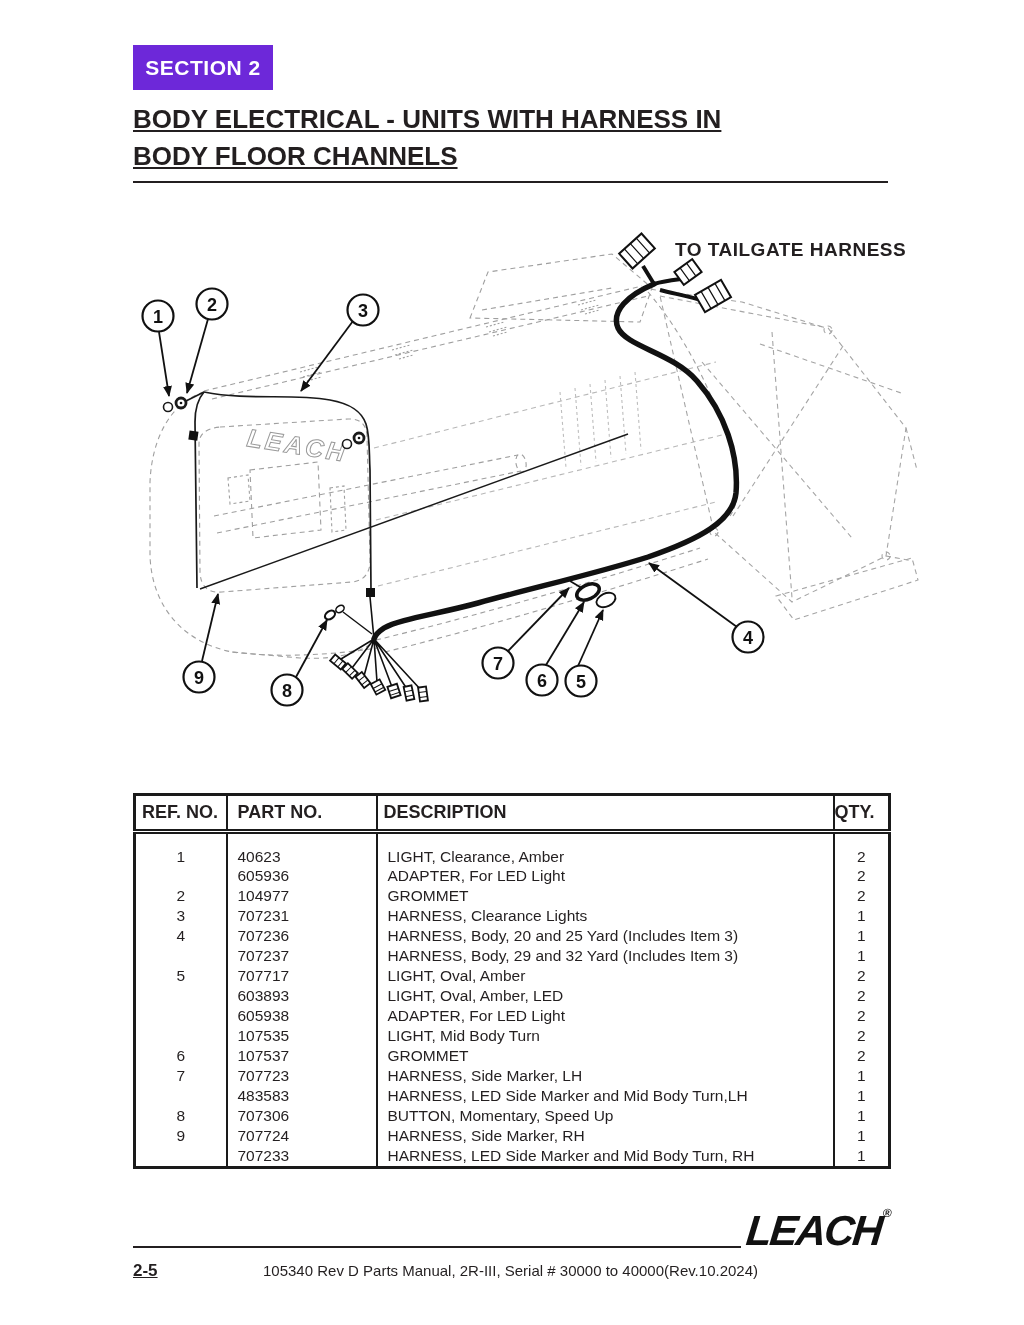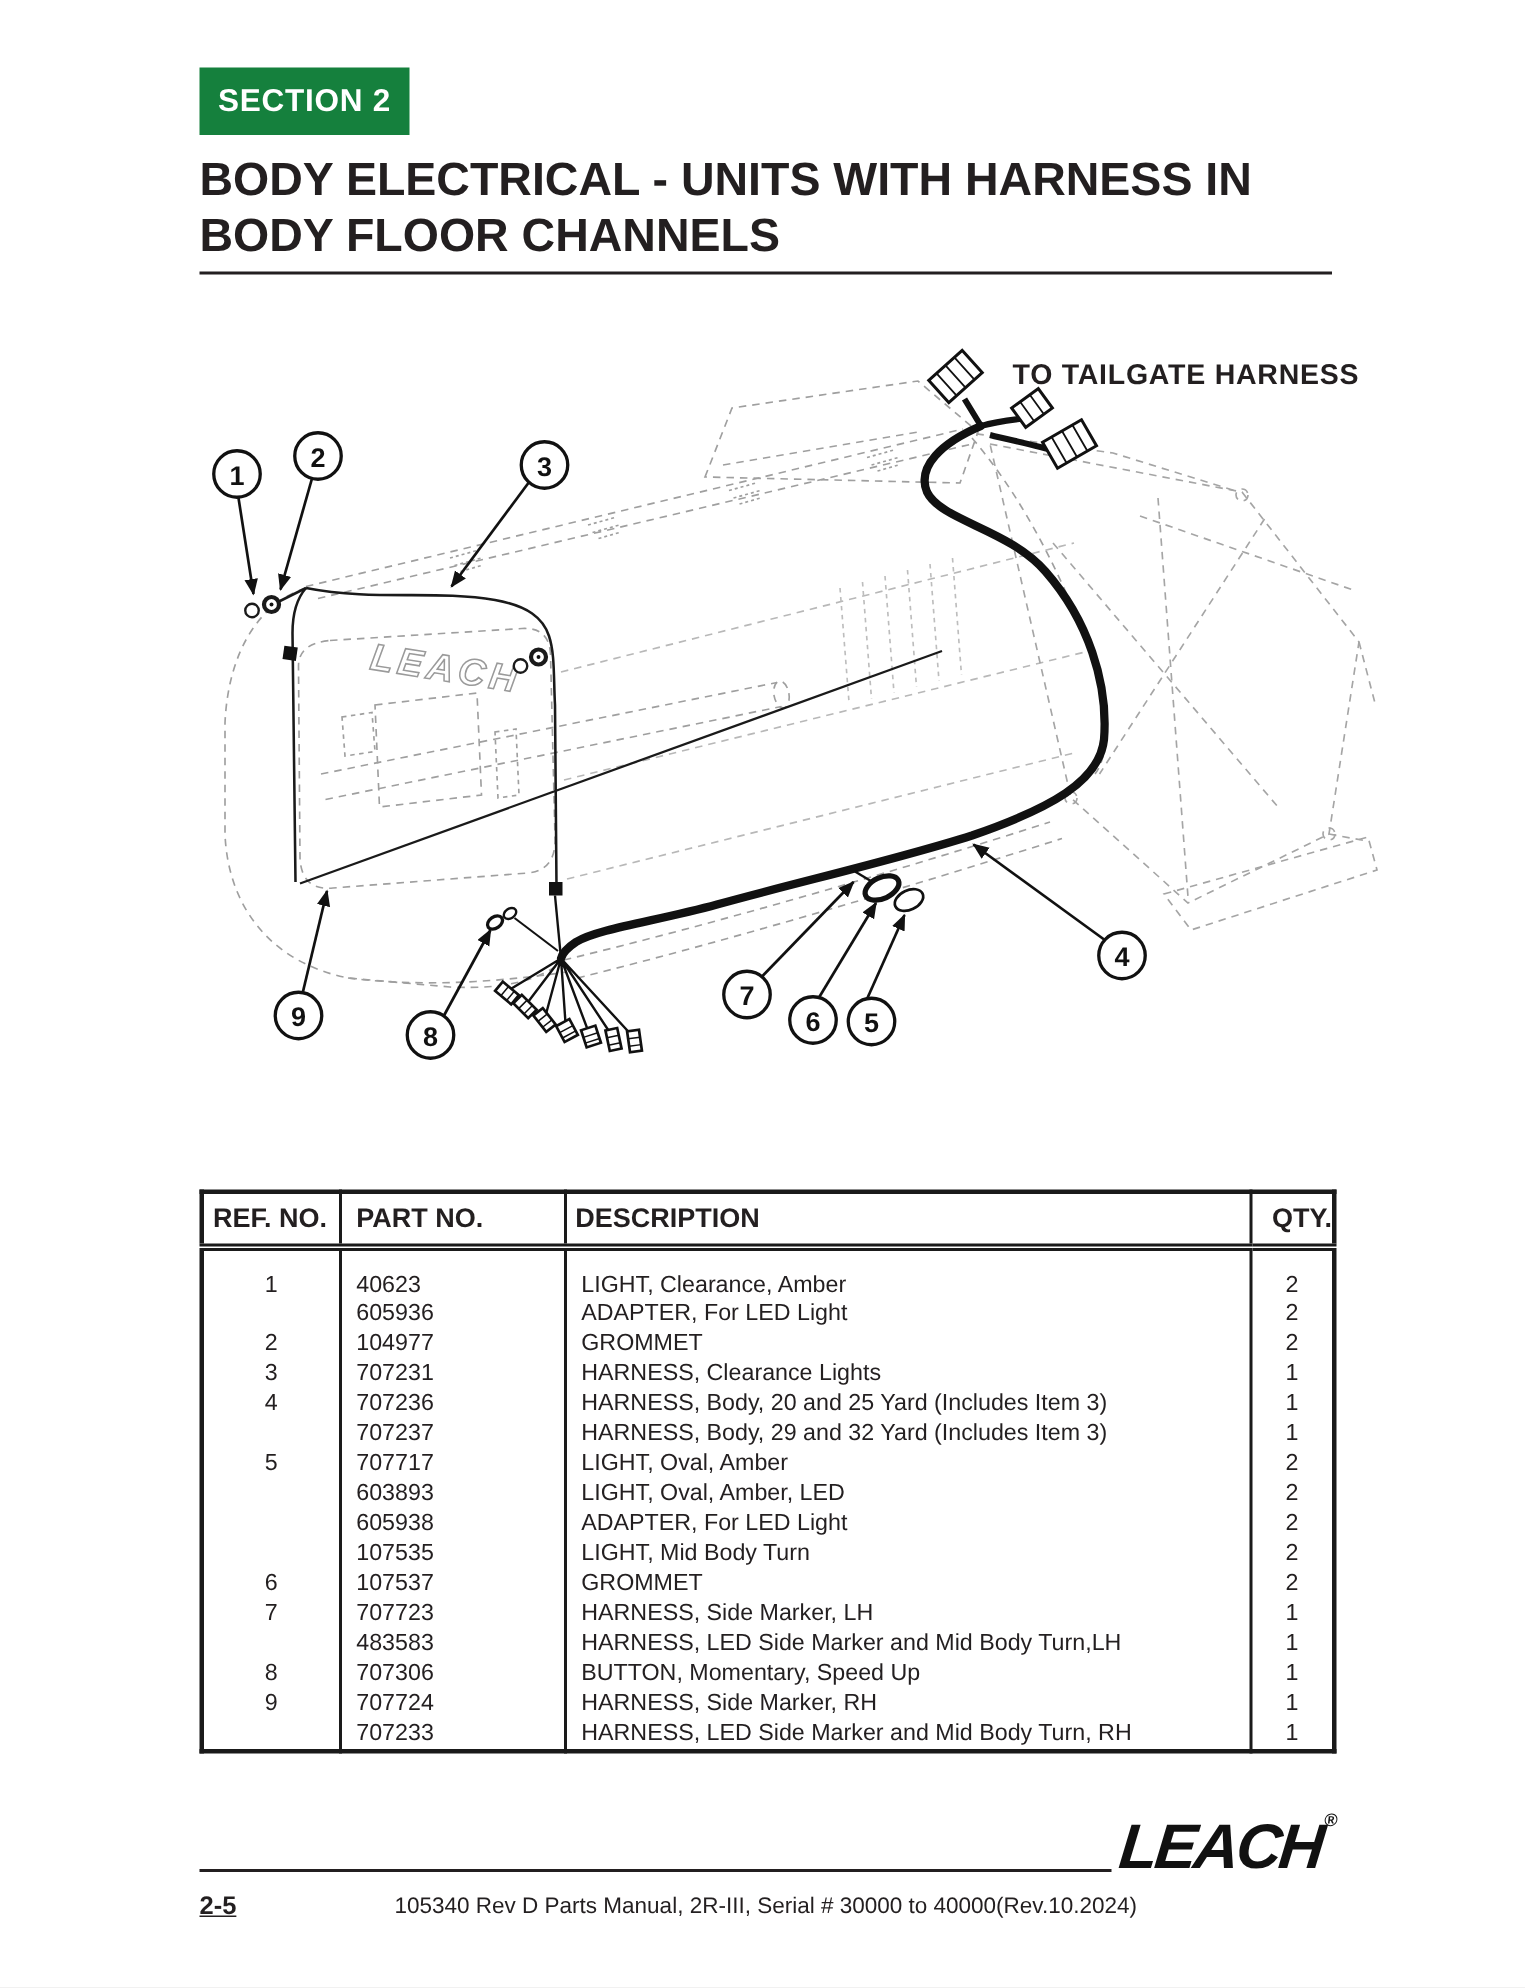--- a/index.html
+++ b/index.html
@@ -4,26 +4,26 @@
 <style>
   * { margin:0; padding:0; box-sizing:border-box; }
   html,body { background:#e8e8e8; }
   .page {
     position:relative; width:1024px; height:1325px; background:#ffffff;
     font-family:"Liberation Sans", sans-serif; color:#231f20; overflow:hidden;
     margin:0 auto;
   }
   .section-badge {
     position:absolute; left:133px; top:45px; width:140px; height:45px;
-    background:#15803d; color:#ffffff; display:flex; align-items:center; justify-content:center;
+    background:#6d28d9; color:#ffffff; display:flex; align-items:center; justify-content:center;
     font-size:21px; font-weight:bold; letter-spacing:0.5px;
   }
   .page-title {
     position:absolute; left:133px; top:101px; width:780px;
-    font-size:31px; font-weight:bold; line-height:37px; letter-spacing:0px; color:#231f20;
+    font-size:26px; font-weight:bold; line-height:37px; letter-spacing:0px; color:#231f20;text-decoration:underline;
   }
   .title-rule {
     position:absolute; left:133px; top:181px; width:755px; height:0;
     border-top:2.5px solid #231f20;
   }
   .diagram-svg { position:absolute; left:130px; top:228px; }
   svg text.diagram-label {
     font-family:"Liberation Sans", sans-serif; font-weight:bold; font-size:19px;
     letter-spacing:0.5px; fill:#231f20;
   }
@@ -39,21 +39,21 @@
     position:absolute; left:133px; top:793px; width:755px; height:305px;
     border-collapse:collapse; table-layout:fixed;
     border:3px solid #1a1a1a;
   }
   .parts-table thead tr { height:37px; }
   .parts-table th {
     font-size:18px; font-weight:bold; text-align:left; vertical-align:middle;
     border-right:2px solid #1a1a1a; border-bottom:5px double #1a1a1a;
     padding-left:6px; white-space:nowrap; color:#231f20;
   }
-  .parts-table th.col-qty { text-align:right; padding-left:0; }
+  .parts-table th.col-qty { text-align:left; padding-left:0; }
   .parts-table th:last-child, .parts-table td:last-child { border-right:none; }
   .parts-table td {
     font-size:15.5px; height:20px; vertical-align:middle; white-space:nowrap;
     border-right:2px solid #1a1a1a; color:#231f20;
   }
   .parts-table tbody tr:first-child td { padding-top:14px; }
   .parts-table td.col-ref { text-align:center; }
   .parts-table td.col-part { padding-left:10px; }
   .parts-table td.col-desc { padding-left:10px; }
   .parts-table td.col-qty { text-align:center; }

